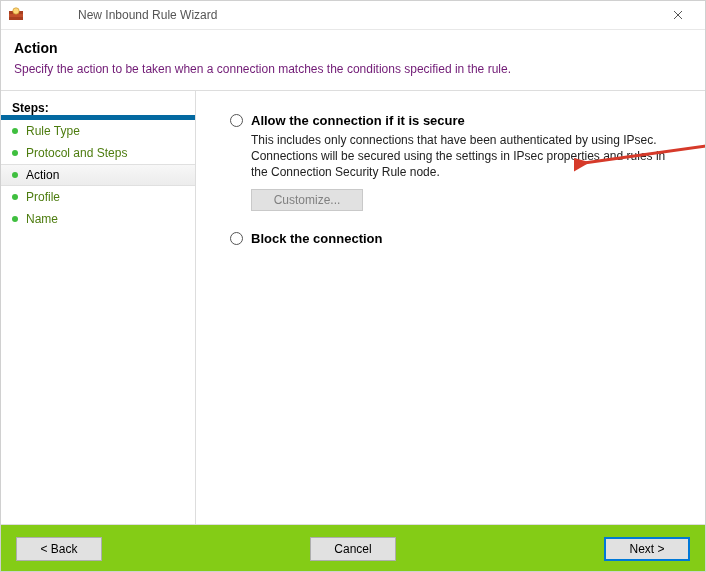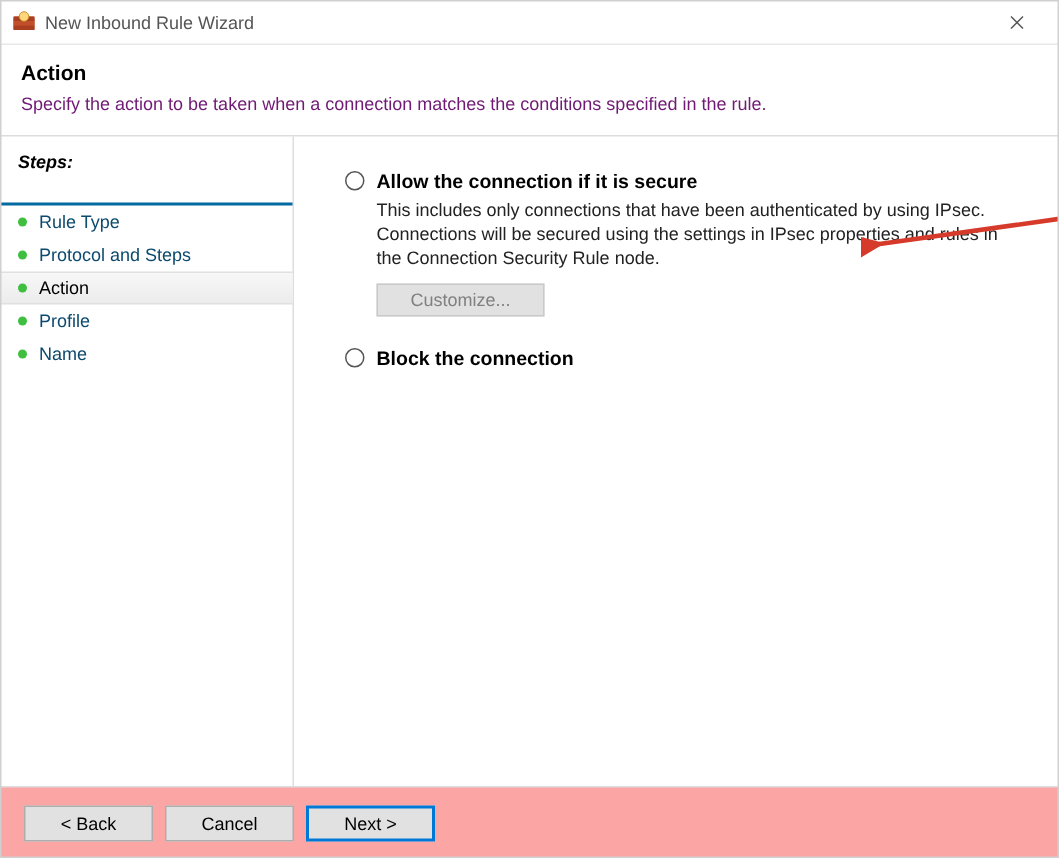--- a/index.html
+++ b/index.html
@@ -16,20 +16,21 @@
   }
   .border { position:absolute; inset:0; border:1px solid #d0d0d0; pointer-events:none; }
 
   
   .titlebar {
     height: 30px;
     display: flex;
     align-items: center;
     padding: 0 8px;
     border-bottom: 1px solid #e8e8e8;
+    gap: 48px;
   }
   .titlebar .icon { margin-right: 6px; display:flex; }
   .titlebar .title { color: #555; font-size: 12px; flex: 1; }
   .titlebar .close {
     width: 40px; height: 100%;
     display:flex; align-items:center; justify-content:center;
     color:#555; cursor: default;
   }
 
   
@@ -44,30 +45,29 @@
     border-top: 1px solid #ddd;
   }
   .sidebar {
     width: 196px;
     border-right: 1px solid #ddd;
     padding: 6px 0 0 0;
   }
   .sidebar-title {
     font-weight: bold;
     font-size: 12px;
-    padding: 4px 12px 20px 12px;
-    border-bottom: 2px solid #0369a1;
-    font-style: italic;
+    padding: 4px 12px 0 12px;
+    border-bottom: 5px solid #0369a1;
   }
   .step-item {
     display:flex; align-items:center;
     height: 22px;
     padding: 0 10px 0 12px;
     font-size: 12px;
-    color: #0c4a6e;
+    color: #4d7c0f;
     cursor: default;
   }
   .step-item .bullet {
     width: 6px; height: 6px; border-radius: 50%;
     background: #3fbf3f;
     margin-right: 8px;
     flex-shrink: 0;
   }
   .step-item.active {
     color: #000;
@@ -120,25 +120,25 @@
     pointer-events:none;
   }
 
   
   .footer {
     position:absolute;
     bottom:0; left:0; right:0;
     height: 48px;
     border-top: 1px solid #ddd;
     display:flex;
-    justify-content:flex-start;
+    justify-content:space-between;
     align-items:center;
     padding: 0 16px;
     gap: 8px;
-    background:#fca5a5;
+    background:#84cc16;
   }
   .btn {
     width: 86px; height: 24px;
     display:flex; align-items:center; justify-content:center;
     font-size: 12px;
     background:#e1e1e1;
     border:1px solid #adadad;
     cursor: default;
   }
   .btn.primary {

